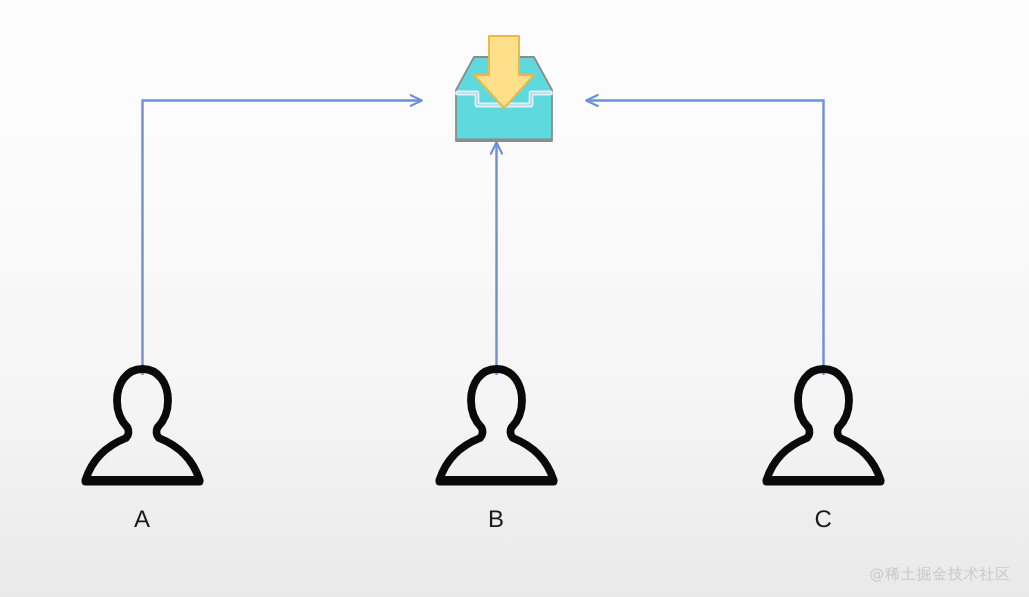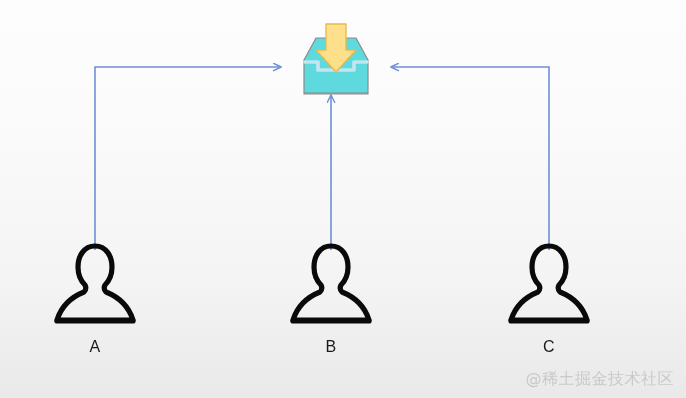--- a/index.html
+++ b/index.html
@@ -49,21 +49,21 @@
   #person-a { left: 52px; top: 236px; width: 86px; height: 98px; }
   #person-b { left: 288px; top: 236px; width: 86px; height: 98px; }
   #person-c { left: 506px; top: 236px; width: 86px; height: 98px; }
   #label-a { left: 65px; top: 338px; }
   #label-b { left: 301px; top: 338px; }
   #label-c { left: 519px; top: 338px; }
   #watermark {
     position: absolute;
     right: 12px;
     bottom: 8px;
-    font-size: 16px;
+    font-size: 10px;
     color: #c9c9c9;
     font-family: "DejaVu Sans", sans-serif;
     letter-spacing: 0.5px;
     white-space: nowrap;
   }
 </style>
 </head>
 <body>
 
 <div id="canvas">

